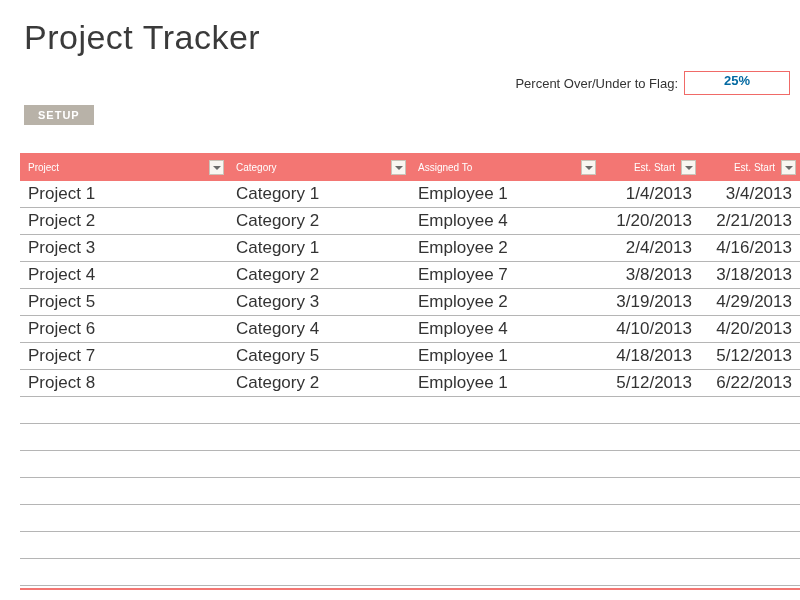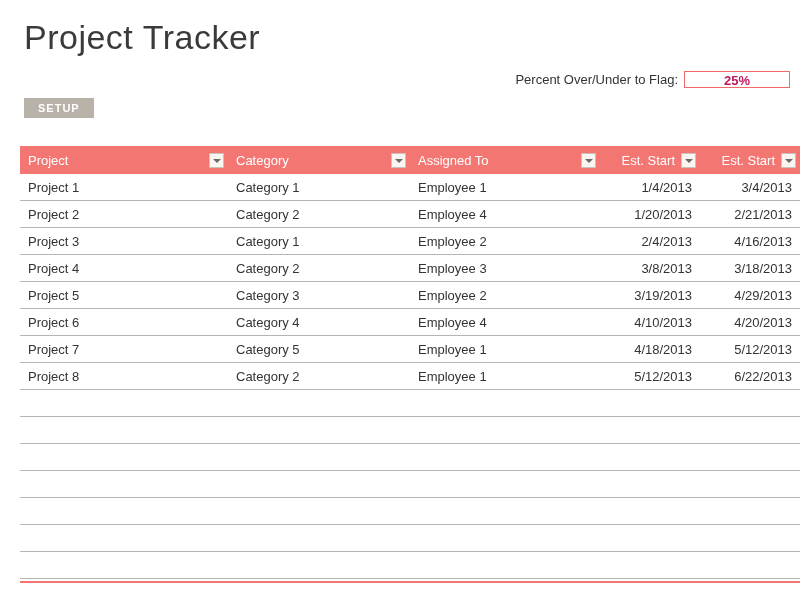--- a/index.html
+++ b/index.html
@@ -28,23 +28,23 @@
     padding: 6px 10px 0 0;
     gap: 6px;
     margin-top: 8px;
   }
   .flag-label {
     font-size: 13px;
     color: #333;
   }
   .flag-input {
     width: 106px;
-    height: 17px;
+    height: 24px;
     border: 1px solid #f06a67;
-    color: #be185d;
+    color: #0369a1;
     text-align: center;
     font-weight: bold;
     font-size: 13px;
     line-height: 18px;
     background: #fff;
   }
   .setup-btn {
     display: inline-block;
     margin: 10px 0 8px 24px;
     background: #b8b2a8;
@@ -56,21 +56,21 @@
     cursor: pointer;
   }
   .sheet {
     margin: 20px 0 0 20px;
     width: 780px;
   }
   .header-row {
     display: flex;
     background: #f37673;
     color: #fff;
-    font-size: 13px;
+    font-size: 10px;
     height: 28px;
     align-items: center;
   }
   .hcell {
     display: flex;
     align-items: center;
     justify-content: space-between;
     padding: 0 4px 0 8px;
     height: 100%;
   }
@@ -101,21 +101,21 @@
   }
   .data-row {
     display: flex;
     height: 27px;
     align-items: center;
     border-bottom: 1px solid #b5b5b5;
     background: #fff;
   }
   .dcell {
     padding: 0 8px;
-    font-size: 13px;
+    font-size: 17px;
     color: #333;
   }
   .dcell.right { text-align: right; }
   .empty-row {
     height: 27px;
     border-bottom: 1px solid #b5b5b5;
   }
   .bottom-line {
     height: 2px;
     background: #f37673;
@@ -179,21 +179,21 @@
       <div class="data-row">
         <div class="dcell col-project">Project 3</div>
         <div class="dcell col-category">Category 1</div>
         <div class="dcell col-assigned">Employee 2</div>
         <div class="dcell right col-start">2/4/2013</div>
         <div class="dcell right col-finish">4/16/2013</div>
       </div>
       <div class="data-row">
         <div class="dcell col-project">Project 4</div>
         <div class="dcell col-category">Category 2</div>
-        <div class="dcell col-assigned">Employee 3</div>
+        <div class="dcell col-assigned">Employee 7</div>
         <div class="dcell right col-start">3/8/2013</div>
         <div class="dcell right col-finish">3/18/2013</div>
       </div>
       <div class="data-row">
         <div class="dcell col-project">Project 5</div>
         <div class="dcell col-category">Category 3</div>
         <div class="dcell col-assigned">Employee 2</div>
         <div class="dcell right col-start">3/19/2013</div>
         <div class="dcell right col-finish">4/29/2013</div>
       </div>

